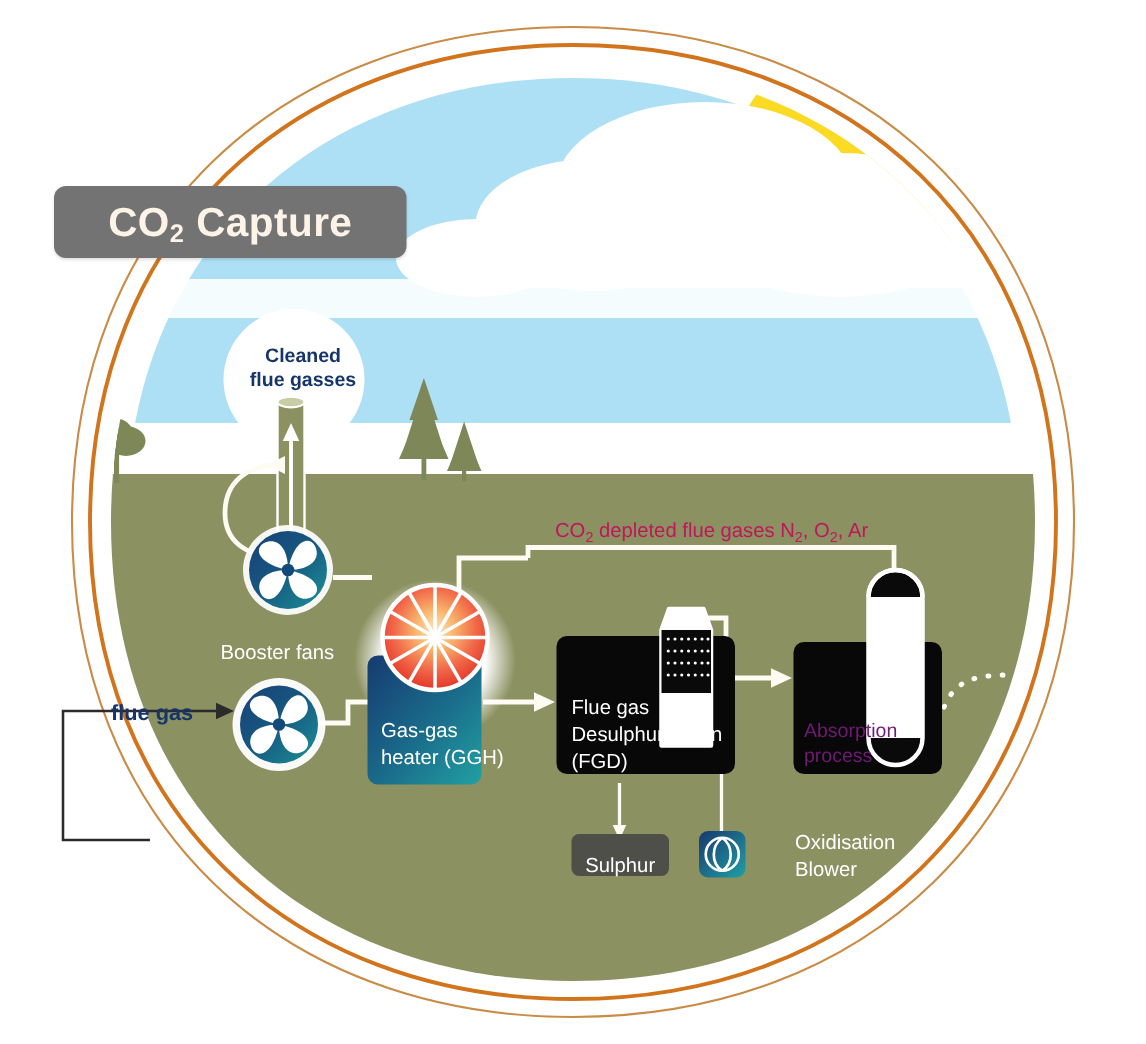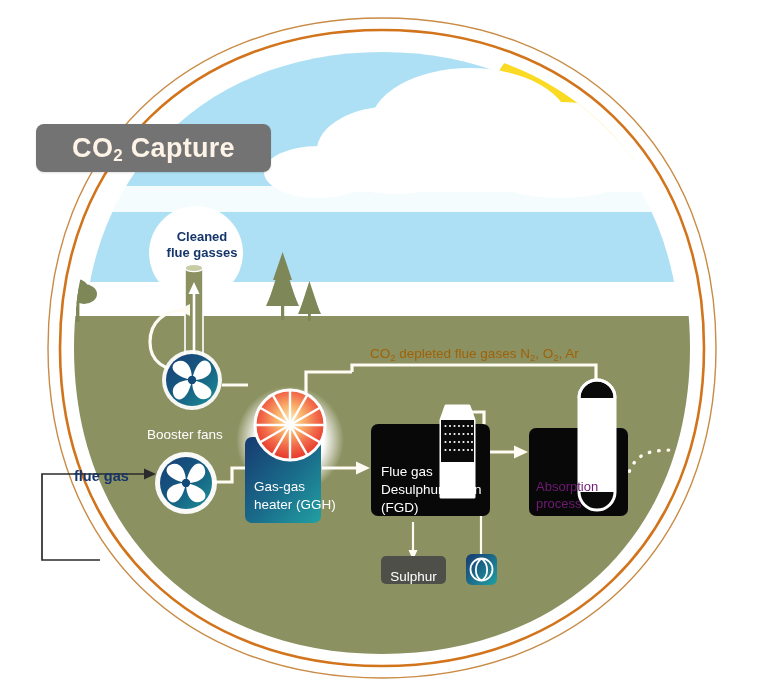--- a/index.html
+++ b/index.html
@@ -48,21 +48,21 @@
     left:160px;top:229px;width:84px;text-align:center;
     color:#15356b;font-size:13px;font-weight:bold;line-height:1.25;
   }
   .fluegas-in{
     left:74px;top:468px;color:#15356b;font-size:14.5px;font-weight:bold;
   }
   .booster{
     left:147px;top:427px;color:#ffffff;font-size:13.5px;
   }
   .co2dep{
-    left:370px;top:346px;color:#a16207;font-size:13.5px;
+    left:370px;top:346px;color:#be185d;font-size:13.5px;
   }
   .co2dep sub{font-size:9.5px;vertical-align:baseline;position:relative;top:3px;}
   .ggh{
     left:254px;top:478px;color:#ffffff;font-size:13.5px;line-height:1.3;
   }
   .fgd{
     left:381px;top:463px;color:#ffffff;font-size:13.5px;line-height:1.32;
   }
   .absorp{
     left:536px;top:478px;color:#701a75;font-size:13px;line-height:1.32;
@@ -357,19 +357,21 @@
 <div class="lbl ggh">Gas-gas
 heater (GGH)</div>
 
 <div class="lbl fgd">Flue gas
 Desulphurisation
 (FGD)</div>
 
 <div class="lbl absorp">Absorption
 process</div>
 
+<div class="lbl oxid">Oxidisation
+Blower</div>
 
 <div class="sulphur-chip">
   <span class="t">Sulphur</span>
 </div>
 
 
 </div>
 
 </body></html>

